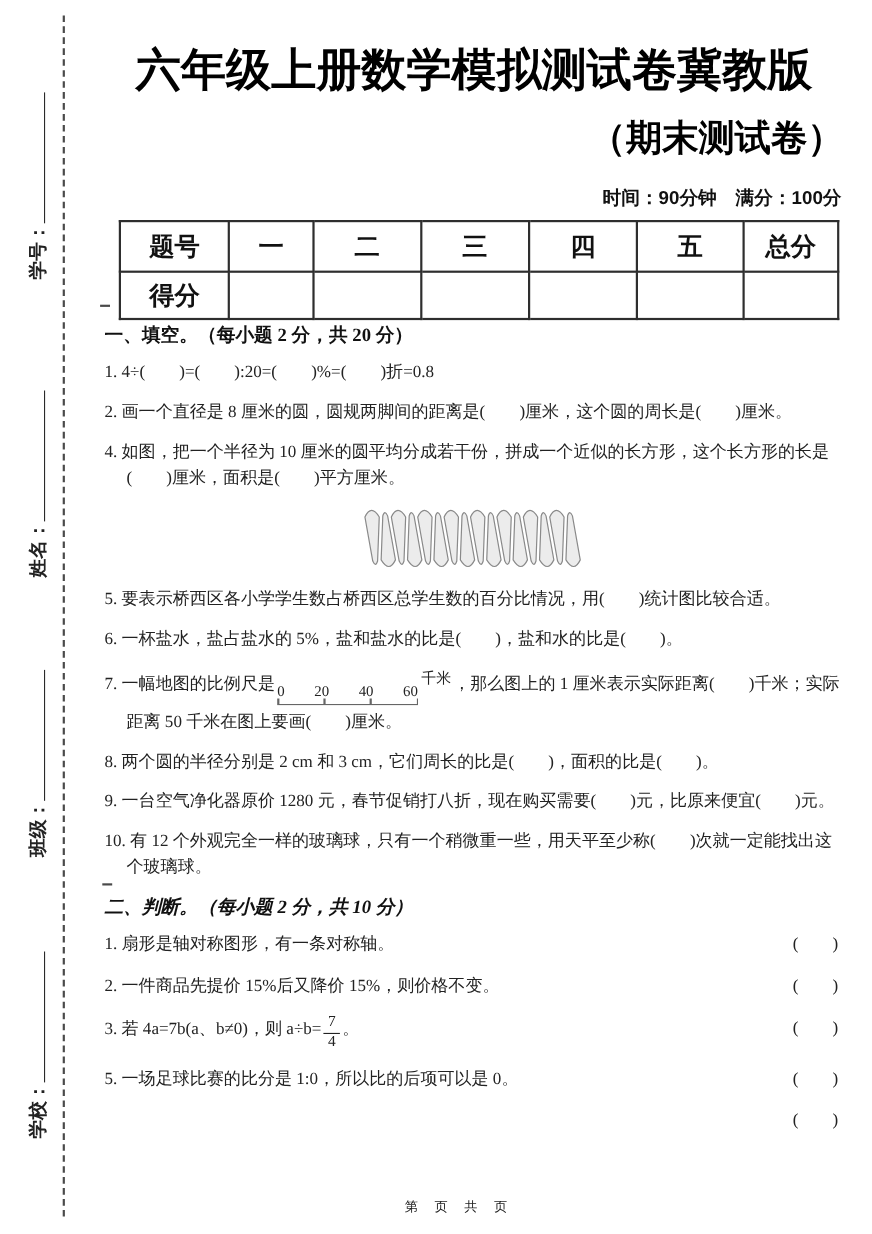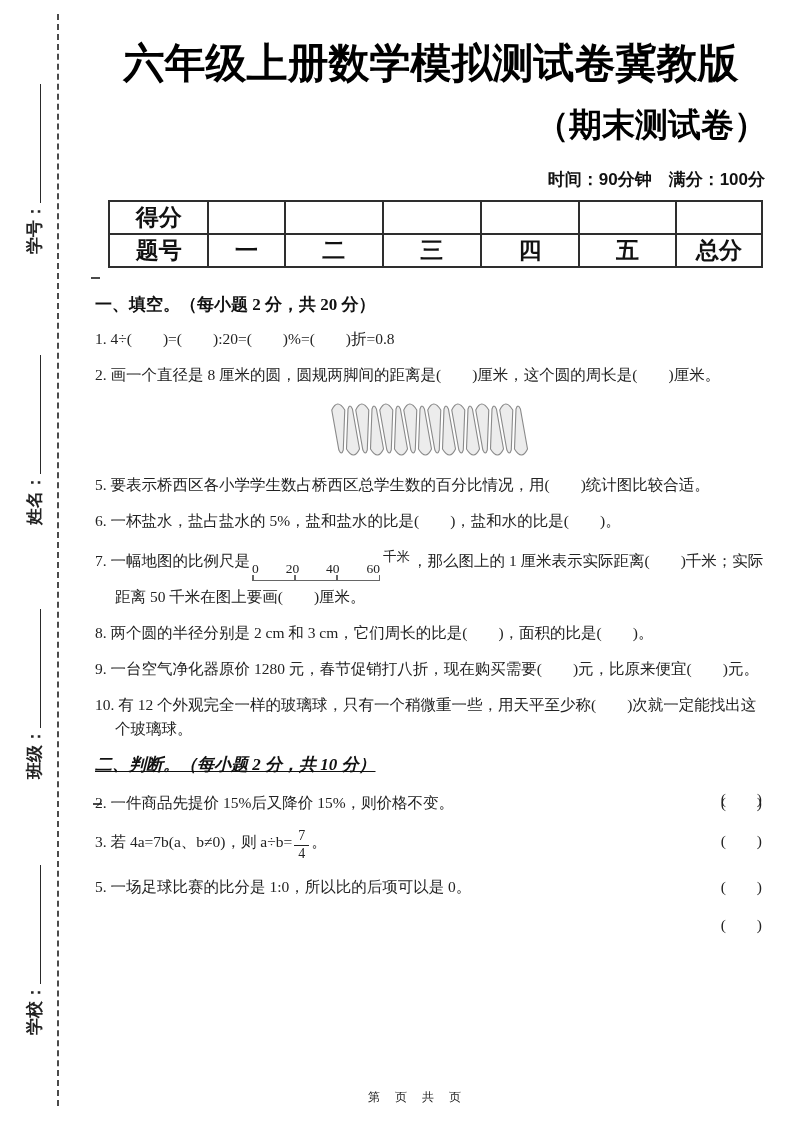--- a/index.html
+++ b/index.html
@@ -33,21 +33,21 @@
                font-size:23px;color:#111;}
   .score-table th,.score-table td{border:2px solid #2e2e2e;text-align:center;padding:0;}
   .score-table tr:first-child th{height:44px;}
   .score-table tr:last-child td{height:41px;}
   .c0{width:15%;} .c1{width:11.5%;} .c2{width:14.8%;} .c3{width:14.8%;}
   .c4{width:14.8%;} .c5{width:14.6%;} .c6{width:13%;}
 
   
   .content{position:absolute;left:95px;top:293px;width:673px;}
   .sec-heading{font-size:17px;font-weight:700;color:#111;line-height:24px;margin:0 0 10px 0;}
-  .sec-heading.s2{font-style:italic;margin-top:4px;text-decoration:underline;}
+  .sec-heading.s2{font-style:italic;margin-top:4px;}
   .item{padding-left:20px;text-indent:-20px;font-size:15.5px;line-height:24px;
         margin-bottom:12px;color:#222;}
   .figure-wrap{width:210px;height:62px;margin:2px auto 12px auto;}
 
   
   .scalebar{display:inline-block;width:128px;vertical-align:-7px;margin:0 2px;text-indent:0;}
   .scalebar .nums{display:flex;justify-content:space-between;font-size:13.5px;
                   line-height:14px;padding-bottom:4px;color:#222;}
   .scalebar .bar{display:block;position:relative;border-top:1.5px solid #666;height:4px;}
   .scalebar .tick{position:absolute;top:-6px;width:1.5px;height:5px;background:#666;}
@@ -101,46 +101,47 @@
       <col class="c0">
         <col class="c1">
         <col class="c2">
         <col class="c3">
       <col class="c4">
         <col class="c5">
         <col class="c6">
     </colgroup>
     <tbody>
         <tr>
-      <td>得分</td>
-      <td></td>
-      <td></td>
-      <td></td>
-      <td></td>
-      <td></td>
-      <td></td>
-    </tr>
-    <tr>
       <th>题号</th>
       <th>一</th>
       <th>二</th>
       <th>三</th>
       <th>四</th>
       <th>五</th>
       <th>总分</th>
     </tr>
+    <tr>
+      <td>得分</td>
+      <td></td>
+      <td></td>
+      <td></td>
+      <td></td>
+      <td></td>
+      <td></td>
+    </tr>
   </tbody>
     </table>
 
   <div class="content">
 
     <div class="sec-heading">一、填空。（每小题 2 分，共 20 分）</div>
 
     <div class="item">1. 4÷(　　)=(　　):20=(　　)%=(　　)折=0.8</div>
     <div class="item">2. 画一个直径是 8 厘米的圆，圆规两脚间的距离是(　　)厘米，这个圆的周长是(　　)厘米。</div>
+    <div class="item">4. 如图，把一个半径为 10 厘米的圆平均分成若干份，拼成一个近似的长方形，这个长方形的长是(　　)厘米，面积是(　　)平方厘米。</div>
 
     <div class="figure-wrap"><svg width="210" height="62" viewBox="0 0 210 62">
           <g transform="skewX(4)" fill="#ececec" stroke="#8a8a8a" stroke-width="1.1">
             <path d="M 4 11 Q 10.5 -1 17 11 L 12.7 51 Q 10.5 57 8.3 51 Z"></path>
             <path d="M 16 50 Q 22.5 62 29 50 L 24.7 10 Q 22.5 4 20.3 10 Z"></path>
             <path d="M 28 11 Q 34.5 -1 41 11 L 36.7 51 Q 34.5 57 32.3 51 Z"></path>
             <path d="M 40 50 Q 46.5 62 53 50 L 48.7 10 Q 46.5 4 44.3 10 Z"></path>
             <path d="M 52 11 Q 58.5 -1 65 11 L 60.7 51 Q 58.5 57 56.3 51 Z"></path>
             <path d="M 64 50 Q 70.5 62 77 50 L 72.7 10 Q 70.5 4 68.3 10 Z"></path>
             <path d="M 76 11 Q 82.5 -1 89 11 L 84.7 51 Q 82.5 57 80.3 51 Z"></path>
@@ -173,20 +174,21 @@
           </span></span><span class="scale-unit">千米</span><span>，那么图上的 1 厘米表示实际距离(　　)千米；实际距离 50 千米在图上要画(　　)厘米。</span>
     </div>
 
     <div class="item">8. 两个圆的半径分别是 2 cm 和 3 cm，它们周长的比是(　　)，面积的比是(　　)。</div>
     <div class="item">9. 一台空气净化器原价 1280 元，春节促销打八折，现在购买需要(　　)元，比原来便宜(　　)元。</div>
     <div class="item">10. 有 12 个外观完全一样的玻璃球，只有一个稍微重一些，用天平至少称(　　)次就一定能找出这个玻璃球。</div>
 
     <div class="sec-heading s2">二、判断。（每小题 2 分，共 10 分）</div>
 
     <div class="jrow">
+      <span>1. 扇形是轴对称图形，有一条对称轴。</span>
       <span class="blank">(　　)</span>
     </div>
     <div class="jrow">
       <span>2. 一件商品先提价 15%后又降价 15%，则价格不变。</span>
       <span class="blank">(　　)</span>
     </div>
     <div class="jrow">
       <span>3. 若 4a=7b(a、b≠0)，则 a÷b=</span><span class="frac"><span class="num">7</span><span class="den">4</span></span><span>。</span>
       <span class="blank">(　　)</span>
     </div>

